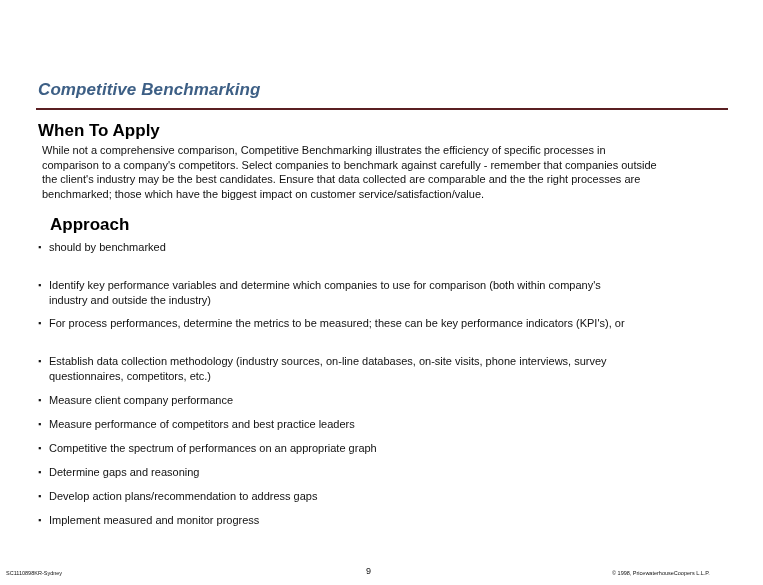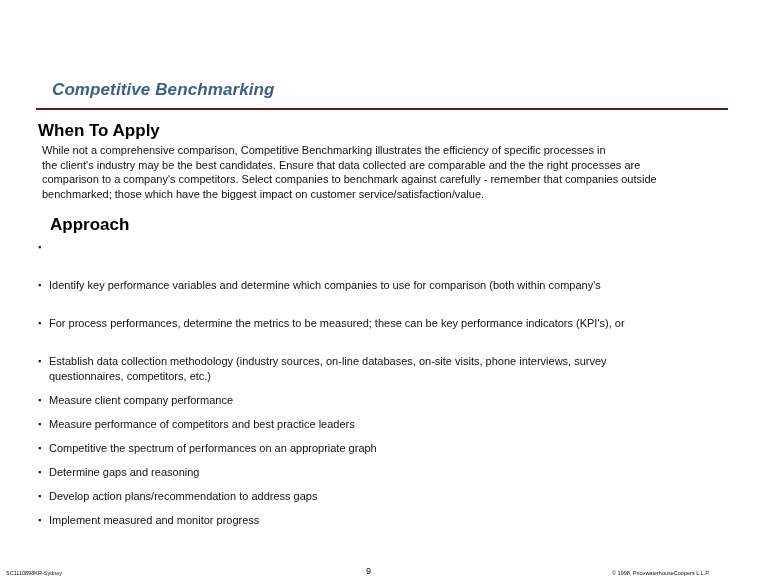--- a/index.html
+++ b/index.html
@@ -10,21 +10,21 @@
     body {
       width: 763px;
       height: 585px;
       position: relative;
       overflow: hidden;
       font-family: "Liberation Sans", "DejaVu Sans", sans-serif;
       color: #111111;
     }
     .title {
       position: absolute;
-      left: 52px;
+      left: 38px;
       top: 80px;
       font-size: 17px;
       font-weight: bold;
       font-style: italic;
       color: #3d5f85;
       letter-spacing: 0.1px;
       white-space: nowrap;
     }
     .title-rule {
       position: absolute;
@@ -113,37 +113,39 @@
 </head>
 <body>
 
 <div class="title">Competitive Benchmarking</div>
 <div class="title-rule"></div>
 
 <div class="section-heading" style="top:121px;">When To Apply</div>
 
 <div class="para">
   <span class="line">While not a comprehensive comparison, Competitive Benchmarking illustrates the efficiency of specific processes in</span>
+  <span class="line">comparison to a company's competitors.  Select companies to benchmark against carefully - remember that companies outside</span>
   <span class="line">the client's industry may be the best candidates.  Ensure that data collected are comparable and the the right processes are</span>
-  <span class="line">comparison to a company's competitors.  Select companies to benchmark against carefully - remember that companies outside</span>
   <span class="line">benchmarked; those which have the biggest impact on customer service/satisfaction/value.</span>
 </div>
 
 <div class="section-heading" style="top:215px;margin-left:12px;">Approach</div>
 
 <div class="bullets">
   <div class="bullet-item" style="top:0px;">
     <span class="bullet-glyph">▪</span>
     <span class="bullet-text">
+      <span class="line">should by benchmarked</span>
     </span>
   </div>
   <div class="bullet-item" style="top:38px;">
     <span class="bullet-glyph">▪</span>
     <span class="bullet-text">
       <span class="line">Identify key performance variables and determine which companies to use for comparison (both within company's</span>
+      <span class="line">industry and outside the industry)</span>
     </span>
   </div>
   <div class="bullet-item" style="top:76px;">
     <span class="bullet-glyph">▪</span>
     <span class="bullet-text">
       <span class="line">For process performances, determine the metrics to be measured; these can be key performance indicators (KPI's), or</span>
     </span>
   </div>
   <div class="bullet-item" style="top:114px;">
     <span class="bullet-glyph">▪</span>

